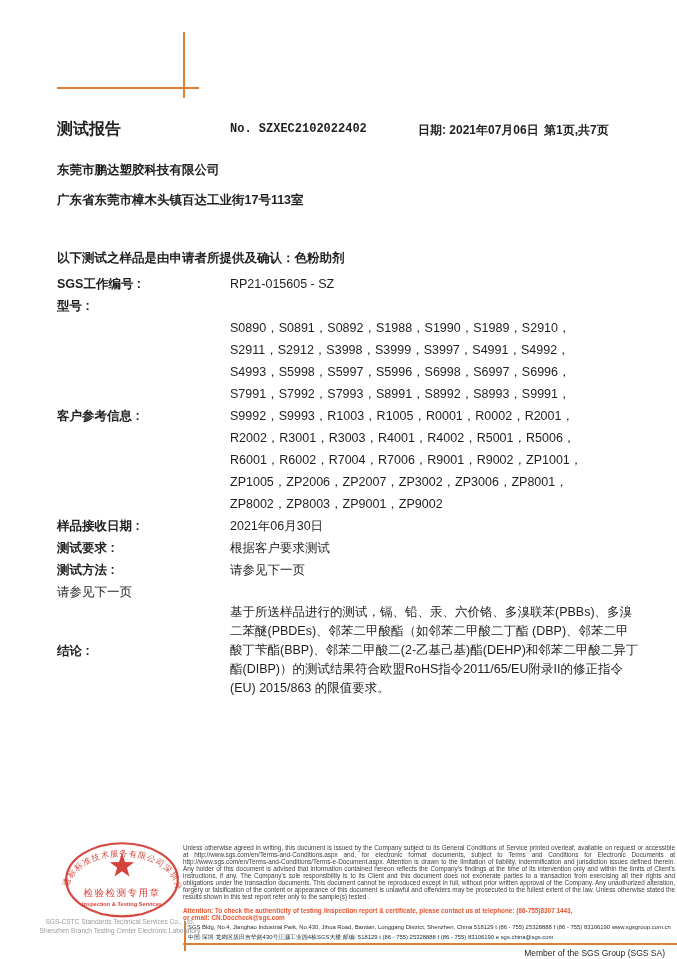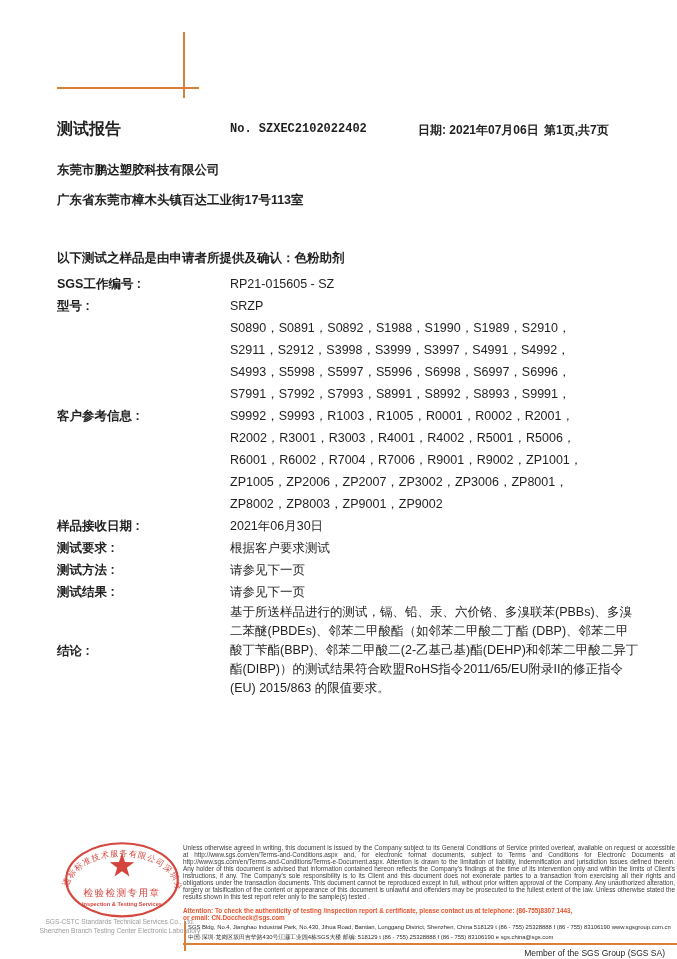--- a/index.html
+++ b/index.html
@@ -88,21 +88,20 @@
 
   <div class="statement">以下测试之样品是由申请者所提供及确认：色粉助剂</div>
 
   <div class="info">
     <div class="info-row">
       <div class="info-label">SGS工作编号 :</div>
       <div class="info-value">RP21-015605 - SZ</div>
     </div>
     <div class="info-row">
       <div class="info-label">型号 :</div>
-      <div class="info-value">SRZP</div>
     </div>
     <div class="info-row">
       <div class="info-label">客户参考信息 :</div>
       <div class="info-value">S0890，S0891，S0892，S1988，S1990，S1989，S2910，
 S2911，S2912，S3998，S3999，S3997，S4991，S4992，
 S4993，S5998，S5997，S5996，S6998，S6997，S6996，
 S7991，S7992，S7993，S8991，S8992，S8993，S9991，
 S9992，S9993，R1003，R1005，R0001，R0002，R2001，
 R2002，R3001，R3003，R4001，R4002，R5001，R5006，
 R6001，R6002，R7004，R7006，R9001，R9002，ZP1001，
@@ -115,21 +114,20 @@
     </div>
     <div class="info-row">
       <div class="info-label">测试要求 :</div>
       <div class="info-value">根据客户要求测试</div>
     </div>
     <div class="info-row">
       <div class="info-label">测试方法 :</div>
       <div class="info-value">请参见下一页</div>
     </div>
     <div class="info-row">
-      <div class="info-label">测试结果 :</div>
       <div class="info-value">请参见下一页</div>
     </div>
     <div class="info-row conclusion">
       <div class="info-label">结论 :</div>
       <div class="info-value">基于所送样品进行的测试，镉、铅、汞、六价铬、多溴联苯(PBBs)、多溴二苯醚(PBDEs)、邻苯二甲酸酯（如邻苯二甲酸二丁酯 (DBP)、邻苯二甲酸丁苄酯(BBP)、邻苯二甲酸二(2-乙基己基)酯(DEHP)和邻苯二甲酸二异丁酯(DIBP)）的测试结果符合欧盟RoHS指令2011/65/EU附录II的修正指令(EU) 2015/863 的限值要求。</div>
     </div>
   </div>
 
   <div class="footer">
 

